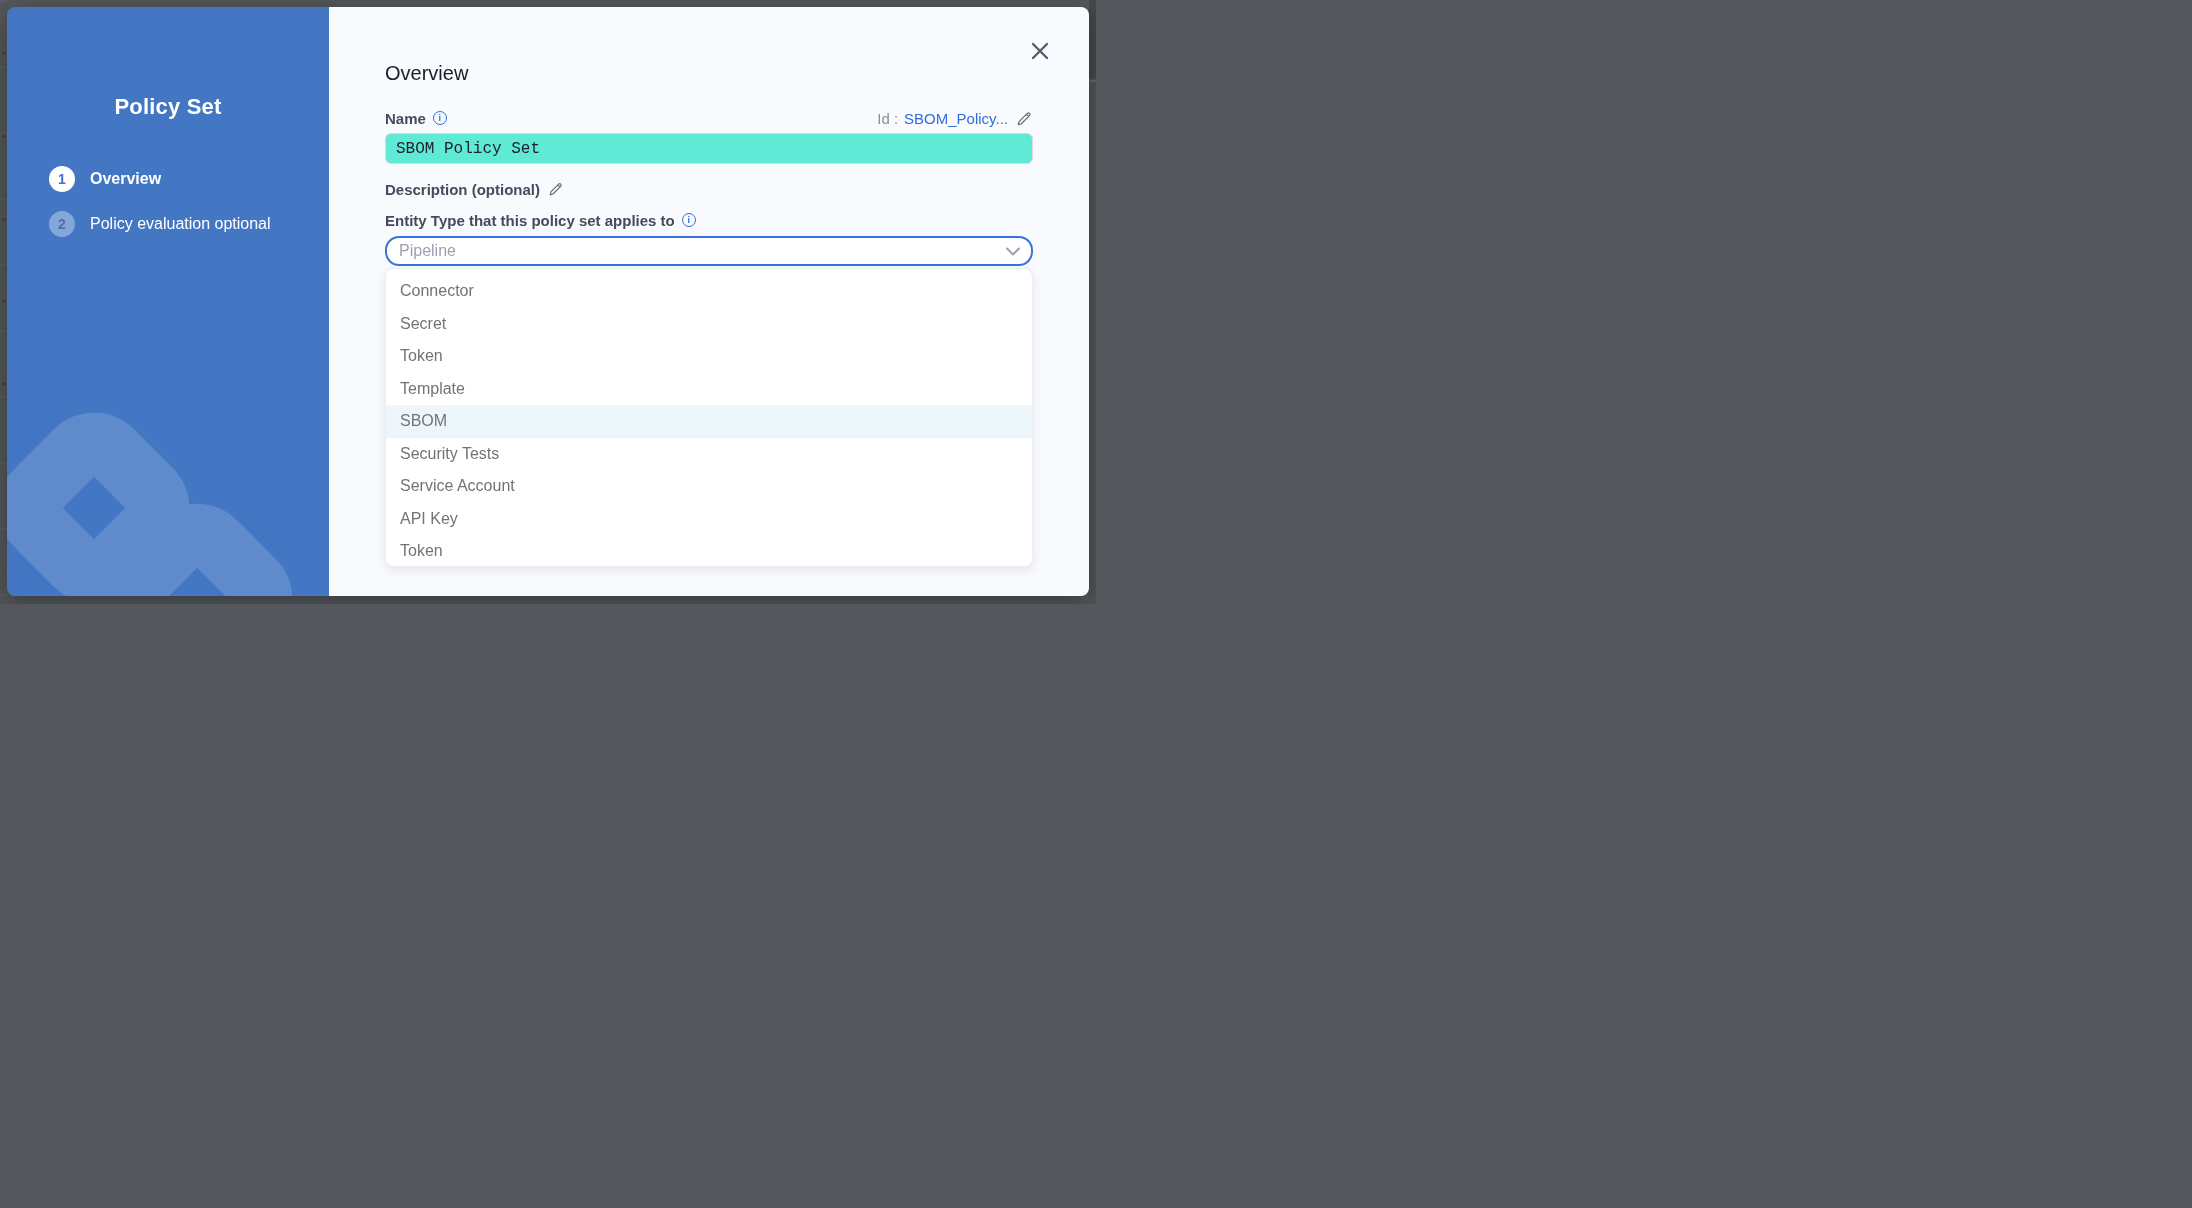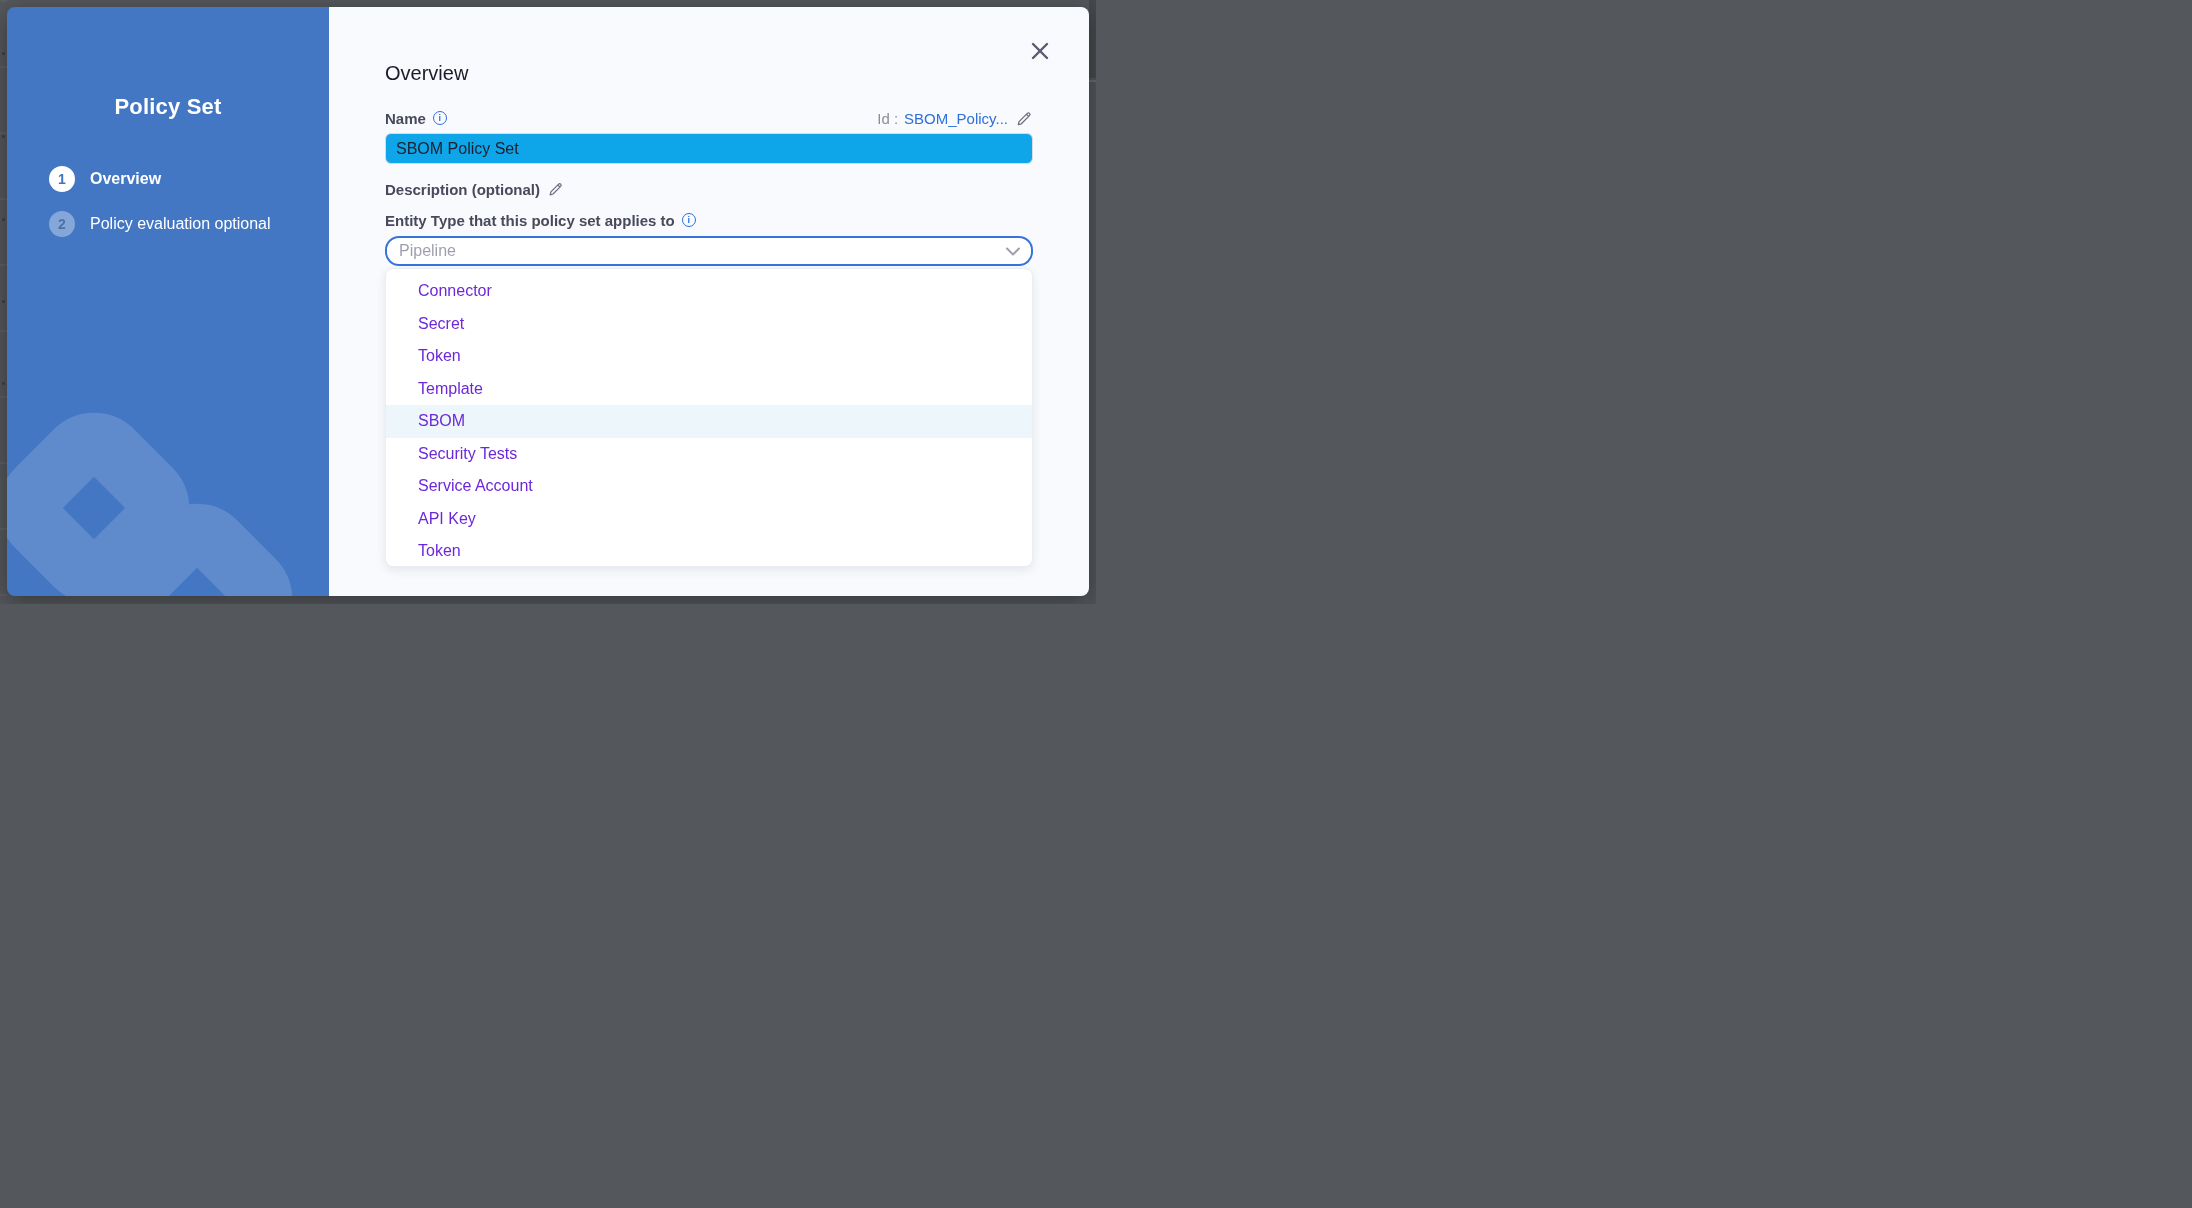--- a/index.html
+++ b/index.html
@@ -39,33 +39,33 @@
   .name-row{display:flex;align-items:center;justify-content:space-between;margin-top:22px;height:20px;}
   .lbl{font-size:15px;font-weight:600;color:#484A5C;display:inline-flex;align-items:center;}
   .info-icon{display:inline-flex;align-items:center;justify-content:center;width:14px;height:14px;margin-left:7px;
     border:1.4px solid #2F6FDB;border-radius:50%;color:#2F6FDB;font-size:9px;font-weight:700;box-sizing:border-box;}
   .id-row{display:flex;align-items:center;font-size:15px;}
   .id-prefix{color:#8B8D9D;margin-right:6px;}
   .id-link{color:#2F6FDB;cursor:pointer;}
   .pencil{color:#6B6D7F;margin-left:8px;display:inline-flex;cursor:pointer;}
 
   .text-input{display:block;width:100%;box-sizing:border-box;margin-top:5px;height:31px;border:1px solid #D9DAE4;
-    border-radius:6px;background:#0ea5e9;padding:0 10px;font-size:16px;color:#1E1F2B;font-family:Liberation Sans, sans-serif;outline:none;}
+    border-radius:6px;background:#5eead4;padding:0 10px;font-size:16px;color:#1E1F2B;font-family:Liberation Mono, monospace;outline:none;}
 
   .desc-row{margin-top:15px;height:20px;display:flex;align-items:center;}
   .entity-row{margin-top:11px;height:20px;display:flex;align-items:center;}
 
   .select-box{margin-top:6px;height:30px;box-sizing:border-box;border:2px solid #3873DC;border-radius:14px;
     background:#fff;display:flex;align-items:center;justify-content:space-between;padding:0 10px 0 12px;cursor:pointer;}
   .select-placeholder{font-size:16px;color:#9EA0B0;}
   .chevron{display:inline-flex;color:#9EA0B0;}
 
   .dd-panel{margin-top:2px;height:299px;background:#fff;border:1px solid #ECEDF2;border-radius:8px;
     box-sizing:border-box;overflow:hidden;box-shadow:0 3px 10px rgba(40,50,80,.10);}
-  .dd-item{height:32.5px;display:flex;align-items:center;padding-left:32px;font-size:16px;color:#6d28d9;cursor:pointer;}
+  .dd-item{height:32.5px;display:flex;align-items:center;padding-left:14px;font-size:16px;color:#737373;cursor:pointer;}
   .dd-item.hl{background:#EDF6FB;}
   .dd-item.clipped{margin-top:-26.5px;}
 </style>
 </head>
 <body>
 
 <div class="viewport">
 
   <div class="edge-left">
     <span class="dot" style="top:52px"></span>

